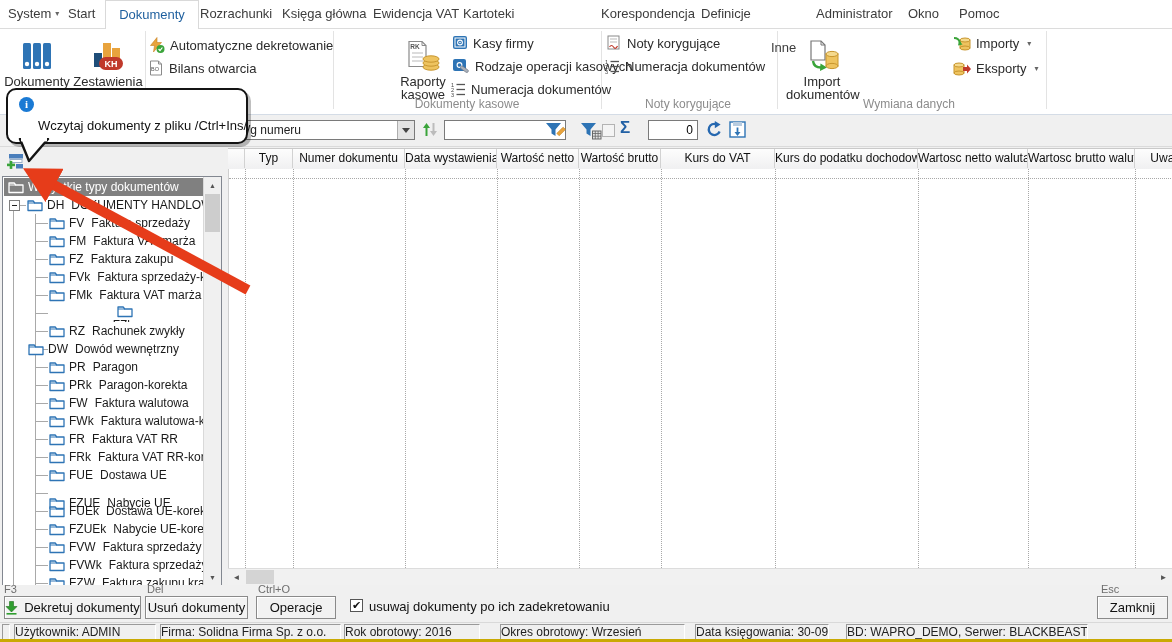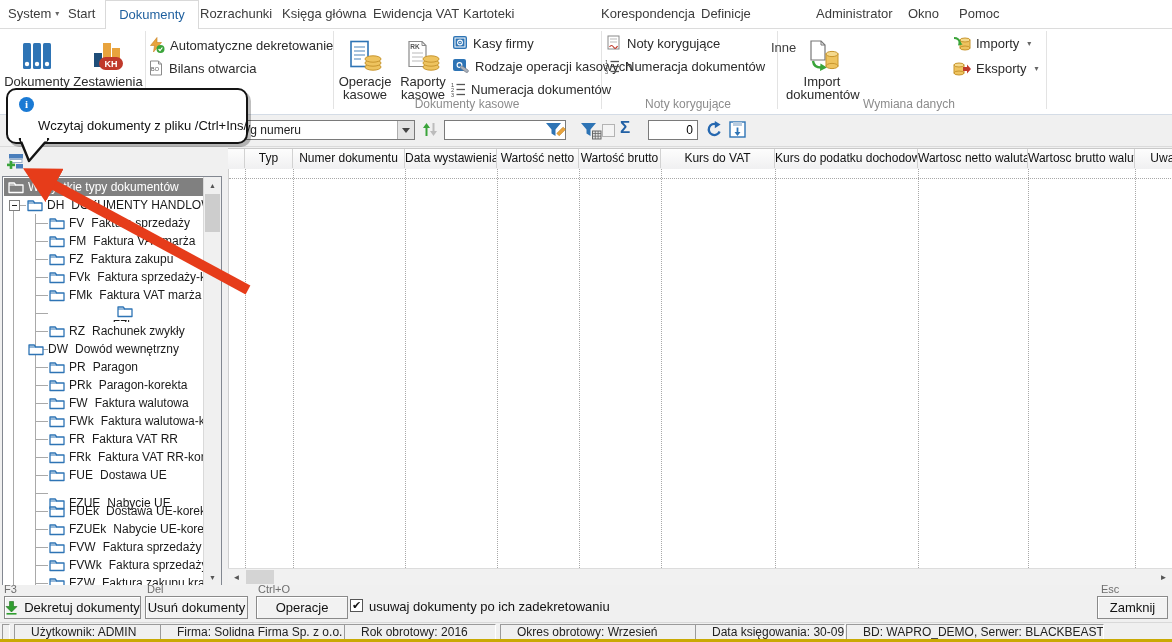--- a/index.html
+++ b/index.html
@@ -64,21 +64,21 @@
   
   #footer{position:absolute;left:0;top:585px;width:1172px;height:37px;background:#f0f0f0;}
   .shortcut{position:absolute;top:-2px;font-size:11px;color:#6e6e6e;}
   .wbtn{position:absolute;top:11px;height:23px;background:#f2f2f2;border:1px solid #8a8a8a;box-sizing:border-box;font-size:13px;color:#111;display:flex;align-items:center;justify-content:center;gap:6px;cursor:default;box-shadow:inset 1px 1px 0 #ffffff;}
   .cbx{position:absolute;width:13px;height:13px;background:#fff;border:1px solid #555;box-sizing:border-box;font-size:11px;line-height:11px;text-align:center;color:#111;}
   .cbx.checked::after{content:"\2714";}
   #cbxlabel{position:absolute;left:369px;top:14px;font-size:13px;color:#111;}
 
   
   #statusbar{position:absolute;left:0;top:622px;width:1172px;height:17px;background:#f0f0f0;border-top:1px solid #d9d9d9;}
-  .sfield{position:absolute;top:1px;height:14px;line-height:14px;font-size:12px;color:#222;background:#f0f0f0;border:1px solid;border-color:#9a9a9a #ffffff #ffffff #9a9a9a;padding-left:16px;overflow:hidden;white-space:nowrap;}
+  .sfield{position:absolute;top:1px;height:14px;line-height:14px;font-size:12px;color:#222;background:#f0f0f0;border:1px solid;border-color:#9a9a9a #ffffff #ffffff #9a9a9a;padding-left:0;overflow:hidden;white-space:nowrap;}
   #snotch{position:absolute;left:2px;top:1px;width:6px;height:14px;border:1px solid;border-color:#9a9a9a #ffffff #ffffff #9a9a9a;}
   #goldline{position:absolute;left:0;top:639px;width:1172px;height:3px;background:#c9a903;}
 
   
   #tooltip{position:absolute;left:6px;top:88px;width:238px;height:52px;background:#fff;border:2.4px solid #141414;border-radius:10px;z-index:60;box-shadow:3px 3px 0 rgba(0,0,0,0.25);}
   #tooltip .info{position:absolute;left:11px;top:7px;width:15px;height:15px;border-radius:50%;background:#1a7ad4;color:#fff;font-size:11px;font-weight:bold;text-align:center;line-height:15px;font-family:"Liberation Serif",serif;}
   #tooltip .ttext{position:absolute;left:30px;top:28px;font-size:13px;color:#111;white-space:nowrap;}
   #ttail{position:absolute;left:10px;top:138px;z-index:61;}
   #arrowsvg{position:absolute;left:0;top:0;z-index:50;pointer-events:none;}
 </style>
@@ -151,39 +151,20 @@
     </div>
     <div class="smitem" style="left:148px;top:31px">
       <svg width="16" height="16" viewBox="0 0 16 16">
           <path d="M2.5,1 h8 l3,3 v11 h-11 z" fill="#fff" stroke="#8a8a8a"></path>
           <path d="M10.5,1 v3 h3" fill="none" stroke="#8a8a8a"></path>
           <text x="7" y="11" text-anchor="middle" font-size="5.5" fill="#555" font-family="Liberation Sans,sans-serif">BO</text>
         </svg>
       <span>Bilans otwarcia</span>
     </div>
 
-    <div class="bigbtn" style="left:336px;width:58px">
-      <div class="bicon">
-        <svg width="34" height="32" viewBox="0 0 34 32">
-            <rect x="3" y="1.5" width="17" height="25" fill="#fff" stroke="#2e74b5" stroke-width="1.6"></rect>
-            <g stroke="#7fa8cf" stroke-width="1.4">
-              <line x1="6" y1="7" x2="17" y2="7"></line>
-              <line x1="6" y1="11" x2="17" y2="11"></line>
-              <line x1="6" y1="15" x2="17" y2="15"></line>
-              <line x1="6" y1="19" x2="13" y2="19"></line>
-            </g>
-            <g fill="#eec35f" stroke="#c8962e">
-              <ellipse cx="25" cy="27" rx="8" ry="3.2"></ellipse>
-              <ellipse cx="25" cy="23" rx="8" ry="3.2"></ellipse>
-              <ellipse cx="25" cy="19" rx="8" ry="3.2"></ellipse>
-            </g>
-          </svg>
-      </div>
-      <div class="blabel">Operacje kasowe</div>
-    </div>
 
     <div class="bigbtn" style="left:395px;width:56px">
       <div class="bicon">
         <svg width="34" height="32" viewBox="0 0 34 32">
             <path d="M3,1.5 h13 l4,4 v21 h-17 z" fill="#fff" stroke="#8a8a8a" stroke-width="1.2"></path>
             <path d="M16,1.5 v4 h4" fill="none" stroke="#8a8a8a"></path>
             <text x="9" y="8.5" text-anchor="middle" font-size="6.5" font-weight="bold" fill="#555" font-family="Liberation Sans,sans-serif">RK</text>
             <g stroke="#b9b9b9" stroke-width="1">
               <line x1="6" y1="13" x2="17" y2="13"></line>
               <line x1="6" y1="17" x2="17" y2="17"></line>
@@ -621,21 +602,21 @@
           <polygon points="4.5,0.5 8.5,0.5 8.5,5.5 12,5.5 6.5,11 1,5.5 4.5,5.5" fill="#2f9e2f" stroke="#1d6e1d" stroke-width="0.6"></polygon>
           <rect x="1.5" y="12" width="10" height="1.6" fill="#2f9e2f"></rect>
         </svg>
       <span>Dekretuj dokumenty</span>
     </div>
     <div class="shortcut" style="left:147px">Del</div>
     <div class="wbtn" style="left:145px;width:103px">
       <span>Usuń dokumenty</span>
     </div>
     <div class="shortcut" style="left:258px">Ctrl+O</div>
-    <div class="wbtn" style="left:256px;width:92px">
+    <div class="wbtn" style="left:256px;width:80px">
       <span>Operacje</span>
     </div>
     <span class="cbx checked" id="delcbx" style="left:350px;top:14px"></span>
     <span id="cbxlabel">usuwaj dokumenty po ich zadekretowaniu</span>
     <div class="shortcut" style="left:1101px">Esc</div>
     <div class="wbtn" style="left:1097px;width:71px">
       <span>Zamknij</span>
     </div>
   </div>
 

